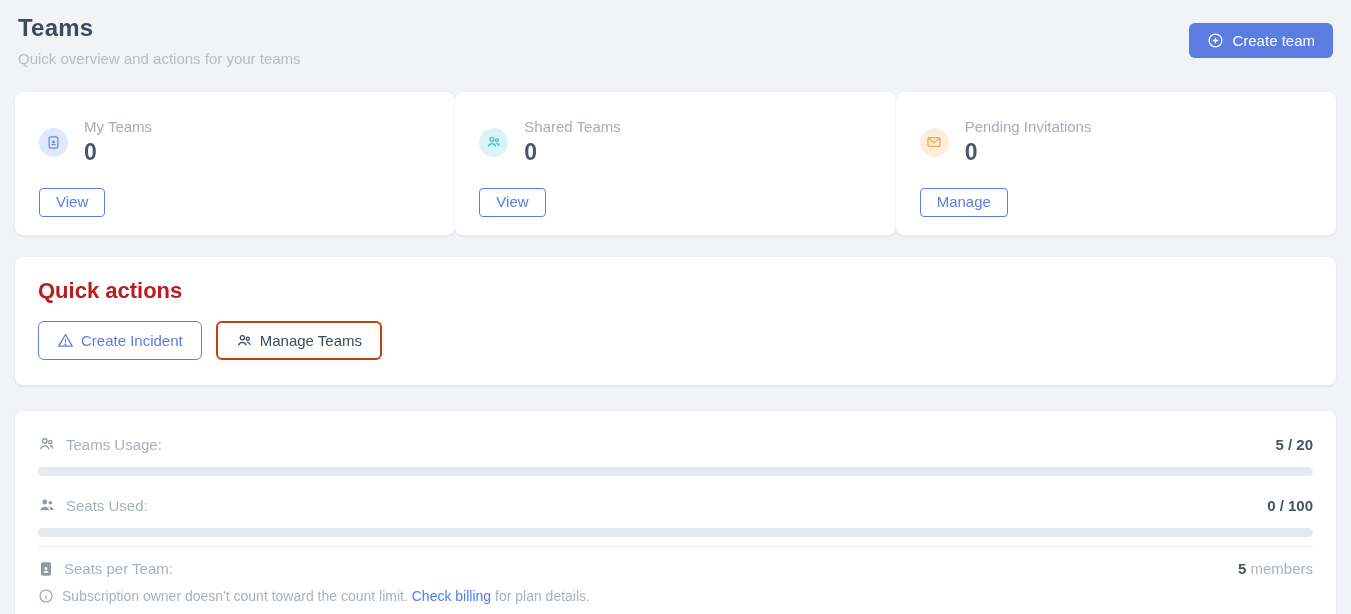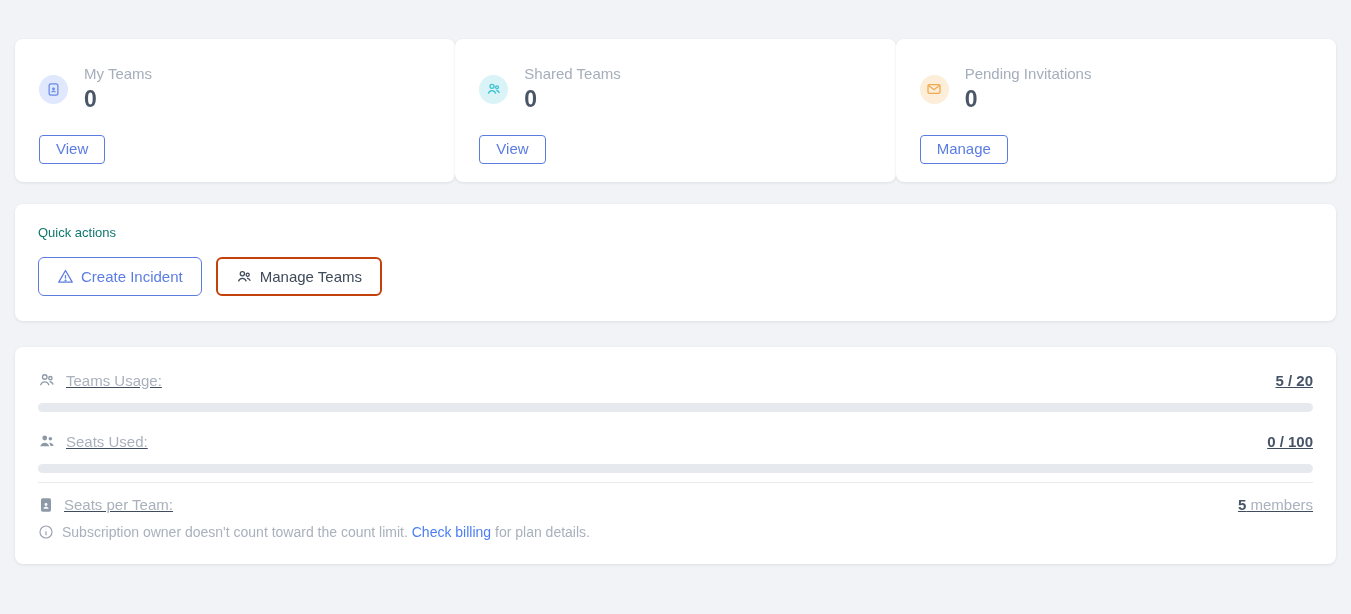--- a/index.html
+++ b/index.html
@@ -51,55 +51,70 @@
     font-size: 15px; padding: 4px 16px 6px 16px;
     cursor: pointer;
   }
 
   
   .panel {
     background: #ffffff; border-radius: 8px;
     box-shadow: 0 1px 3px rgba(40,50,70,0.10);
   }
   .quick-panel { margin-top: 22px; padding: 21px 23px 25px 23px; }
-  .quick-title { font-size: 13px; font-weight: 400; color: #0f766e; }
+  .quick-title { font-size: 22px; font-weight: 700; color: #b91c1c; }
   .quick-buttons { display: flex; gap: 14px; margin-top: 17px; }
   .btn-action {
     display: inline-flex; align-items: center; gap: 7px;
     background: #ffffff; border-radius: 6px;
     font-family: "Liberation Sans", sans-serif;
     font-size: 15px; padding: 9px 18px; cursor: pointer;
   }
   .btn-action svg { display: block; }
   .btn-action.blue { border: 1px solid #5b7de2; color: #5b7de2; }
   .btn-action.gray { border: 2px solid #c2410c; color: #3f4a5a; }
 
   
   .usage-panel { margin-top: 26px; padding: 13px 23px 18px 23px; }
-  .usage-row { display: flex; justify-content: space-between; align-items: center; padding: 11px 0 9px 0; text-decoration: underline; }
+  .usage-row { display: flex; justify-content: space-between; align-items: center; padding: 11px 0 9px 0; }
   .usage-label { display: flex; align-items: center; gap: 10px; font-size: 15px; color: #a9b1bd; }
   .usage-label svg { display: block; color: #8e99a7; }
   .usage-value { font-size: 15px; font-weight: bold; color: #475467; }
   .progress-track {
     height: 9px; border-radius: 5px; background: #e6eaef;
     overflow: hidden; margin: 5px 0 9px 0;
   }
   .progress-fill { height: 100%; background: #5b7de2; border-radius: 5px; width: 0; }
   .usage-divider { border: none; border-top: 1px solid #e9ebee; margin: 8px 0 2px 0; }
   .members-value { font-size: 15px; color: #aab2be; }
   .members-value b { color: #475467; }
   .usage-note { display: flex; align-items: center; gap: 8px; font-size: 14px; color: #a9b1bd; padding: 2px 0 6px 0; }
   .usage-note svg { display: block; color: #9aa3b0; flex: 0 0 auto; }
   .link { color: #4c7ef3; text-decoration: none; cursor: pointer; }
 </style>
 </head>
 <body>
 
 <div class="page">
 
+  <div class="page-header">
+    <div>
+      <div class="page-title">Teams</div>
+      <div class="page-subtitle">Quick overview and actions for your teams</div>
+    </div>
+    <button class="btn-primary">
+      <span>
+        <svg width="17" height="17" viewBox="0 0 24 24" fill="none" stroke="#fdfdfe" stroke-width="1.8">
+          <circle cx="12" cy="12" r="9"></circle>
+            <path d="M12 8v8M8 12h8"></path>
+        </svg>
+      </span>
+      <span>Create team</span>
+    </button>
+  </div>
 
   <div class="stats-row">
 
     <div class="stat-card">
       <div class="stat-top">
         <div class="stat-icon-circle icon-blue">
           <svg width="15" height="15" viewBox="0 0 24 24" fill="none" stroke="currentColor" stroke-width="2">
             <rect x="5" y="3" width="14" height="18" rx="3"></rect>
               <circle cx="12" cy="11" r="2.2" fill="currentColor" stroke="none"></circle>
               <path d="M9 16.5c.6-1.4 1.8-2 3-2s2.4.6 3 2"></path>

